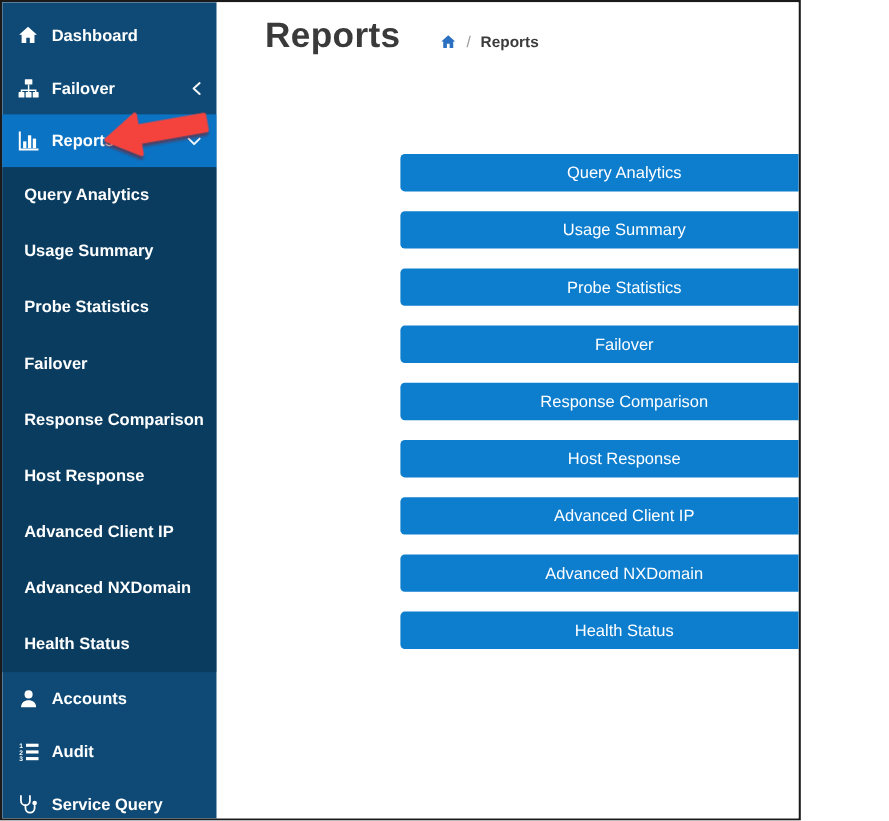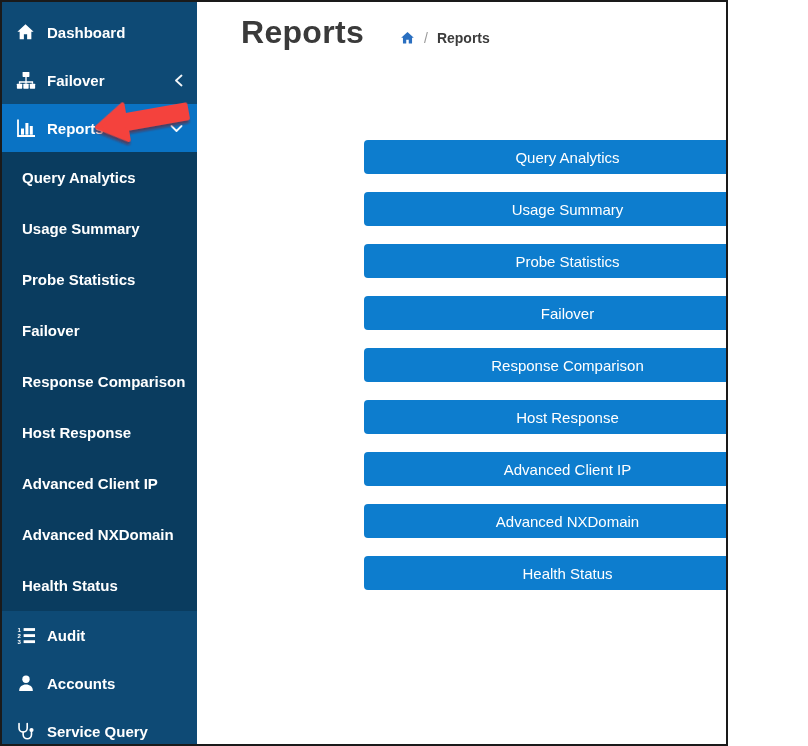--- a/index.html
+++ b/index.html
@@ -103,44 +103,44 @@
       <div class="submenu-item">Failover</div>
       <div class="submenu-item">Response Comparison</div>
       <div class="submenu-item">Host Response</div>
       <div class="submenu-item">Advanced Client IP</div>
       <div class="submenu-item">Advanced NXDomain</div>
       <div class="submenu-item">Health Status</div>
     </div>
 
     <div class="nav-item">
       <span class="ico">
+        <svg width="18" height="19" viewBox="0 0 20 20">
+          <circle cx="10" cy="5.3" r="4.1" fill="#fff"></circle>
+          <path d="M2.4 18.2 c0-4.6 3.4-7 7.6-7 s7.6 2.4 7.6 7 z" fill="#fff"></path>
+        </svg>
+      </span>
+      <span class="lbl">Accounts</span>
+    </div>
+
+    <div class="nav-item">
+      <span class="ico">
         <svg width="20" height="19" viewBox="0 0 20 20">
           <g fill="#fff">
             <rect x="7.5" y="2.2" width="12" height="3"></rect>
             <rect x="7.5" y="8.6" width="12" height="3"></rect>
             <rect x="7.5" y="15" width="12" height="3"></rect>
           </g>
           <g fill="#fff" font-family="'Liberation Sans',sans-serif" font-size="6.4" font-weight="bold">
             <text x="1" y="6.4">1</text>
             <text x="1" y="12.8">2</text>
             <text x="1" y="19.2">3</text>
           </g>
         </svg>
       </span>
       <span class="lbl">Audit</span>
-    </div>
-
-    <div class="nav-item">
-      <span class="ico">
-        <svg width="18" height="19" viewBox="0 0 20 20">
-          <circle cx="10" cy="5.3" r="4.1" fill="#fff"></circle>
-          <path d="M2.4 18.2 c0-4.6 3.4-7 7.6-7 s7.6 2.4 7.6 7 z" fill="#fff"></path>
-        </svg>
-      </span>
-      <span class="lbl">Accounts</span>
     </div>
 
     <div class="nav-item">
       <span class="ico">
         <svg width="19" height="20" viewBox="0 0 20 20" fill="none" stroke="#fff" stroke-width="1.7" stroke-linecap="round">
           <path d="M3.2 2.2 v4.6 a4.3 4.3 0 0 0 8.6 0 V2.2"></path>
           <path d="M7.5 11.2 v2.6 a4.4 4.4 0 0 0 8.8 0 v-2.2"></path>
           <circle cx="16.3" cy="9" r="2.2" fill="#fff" stroke="none"></circle>
         </svg>
       </span>

